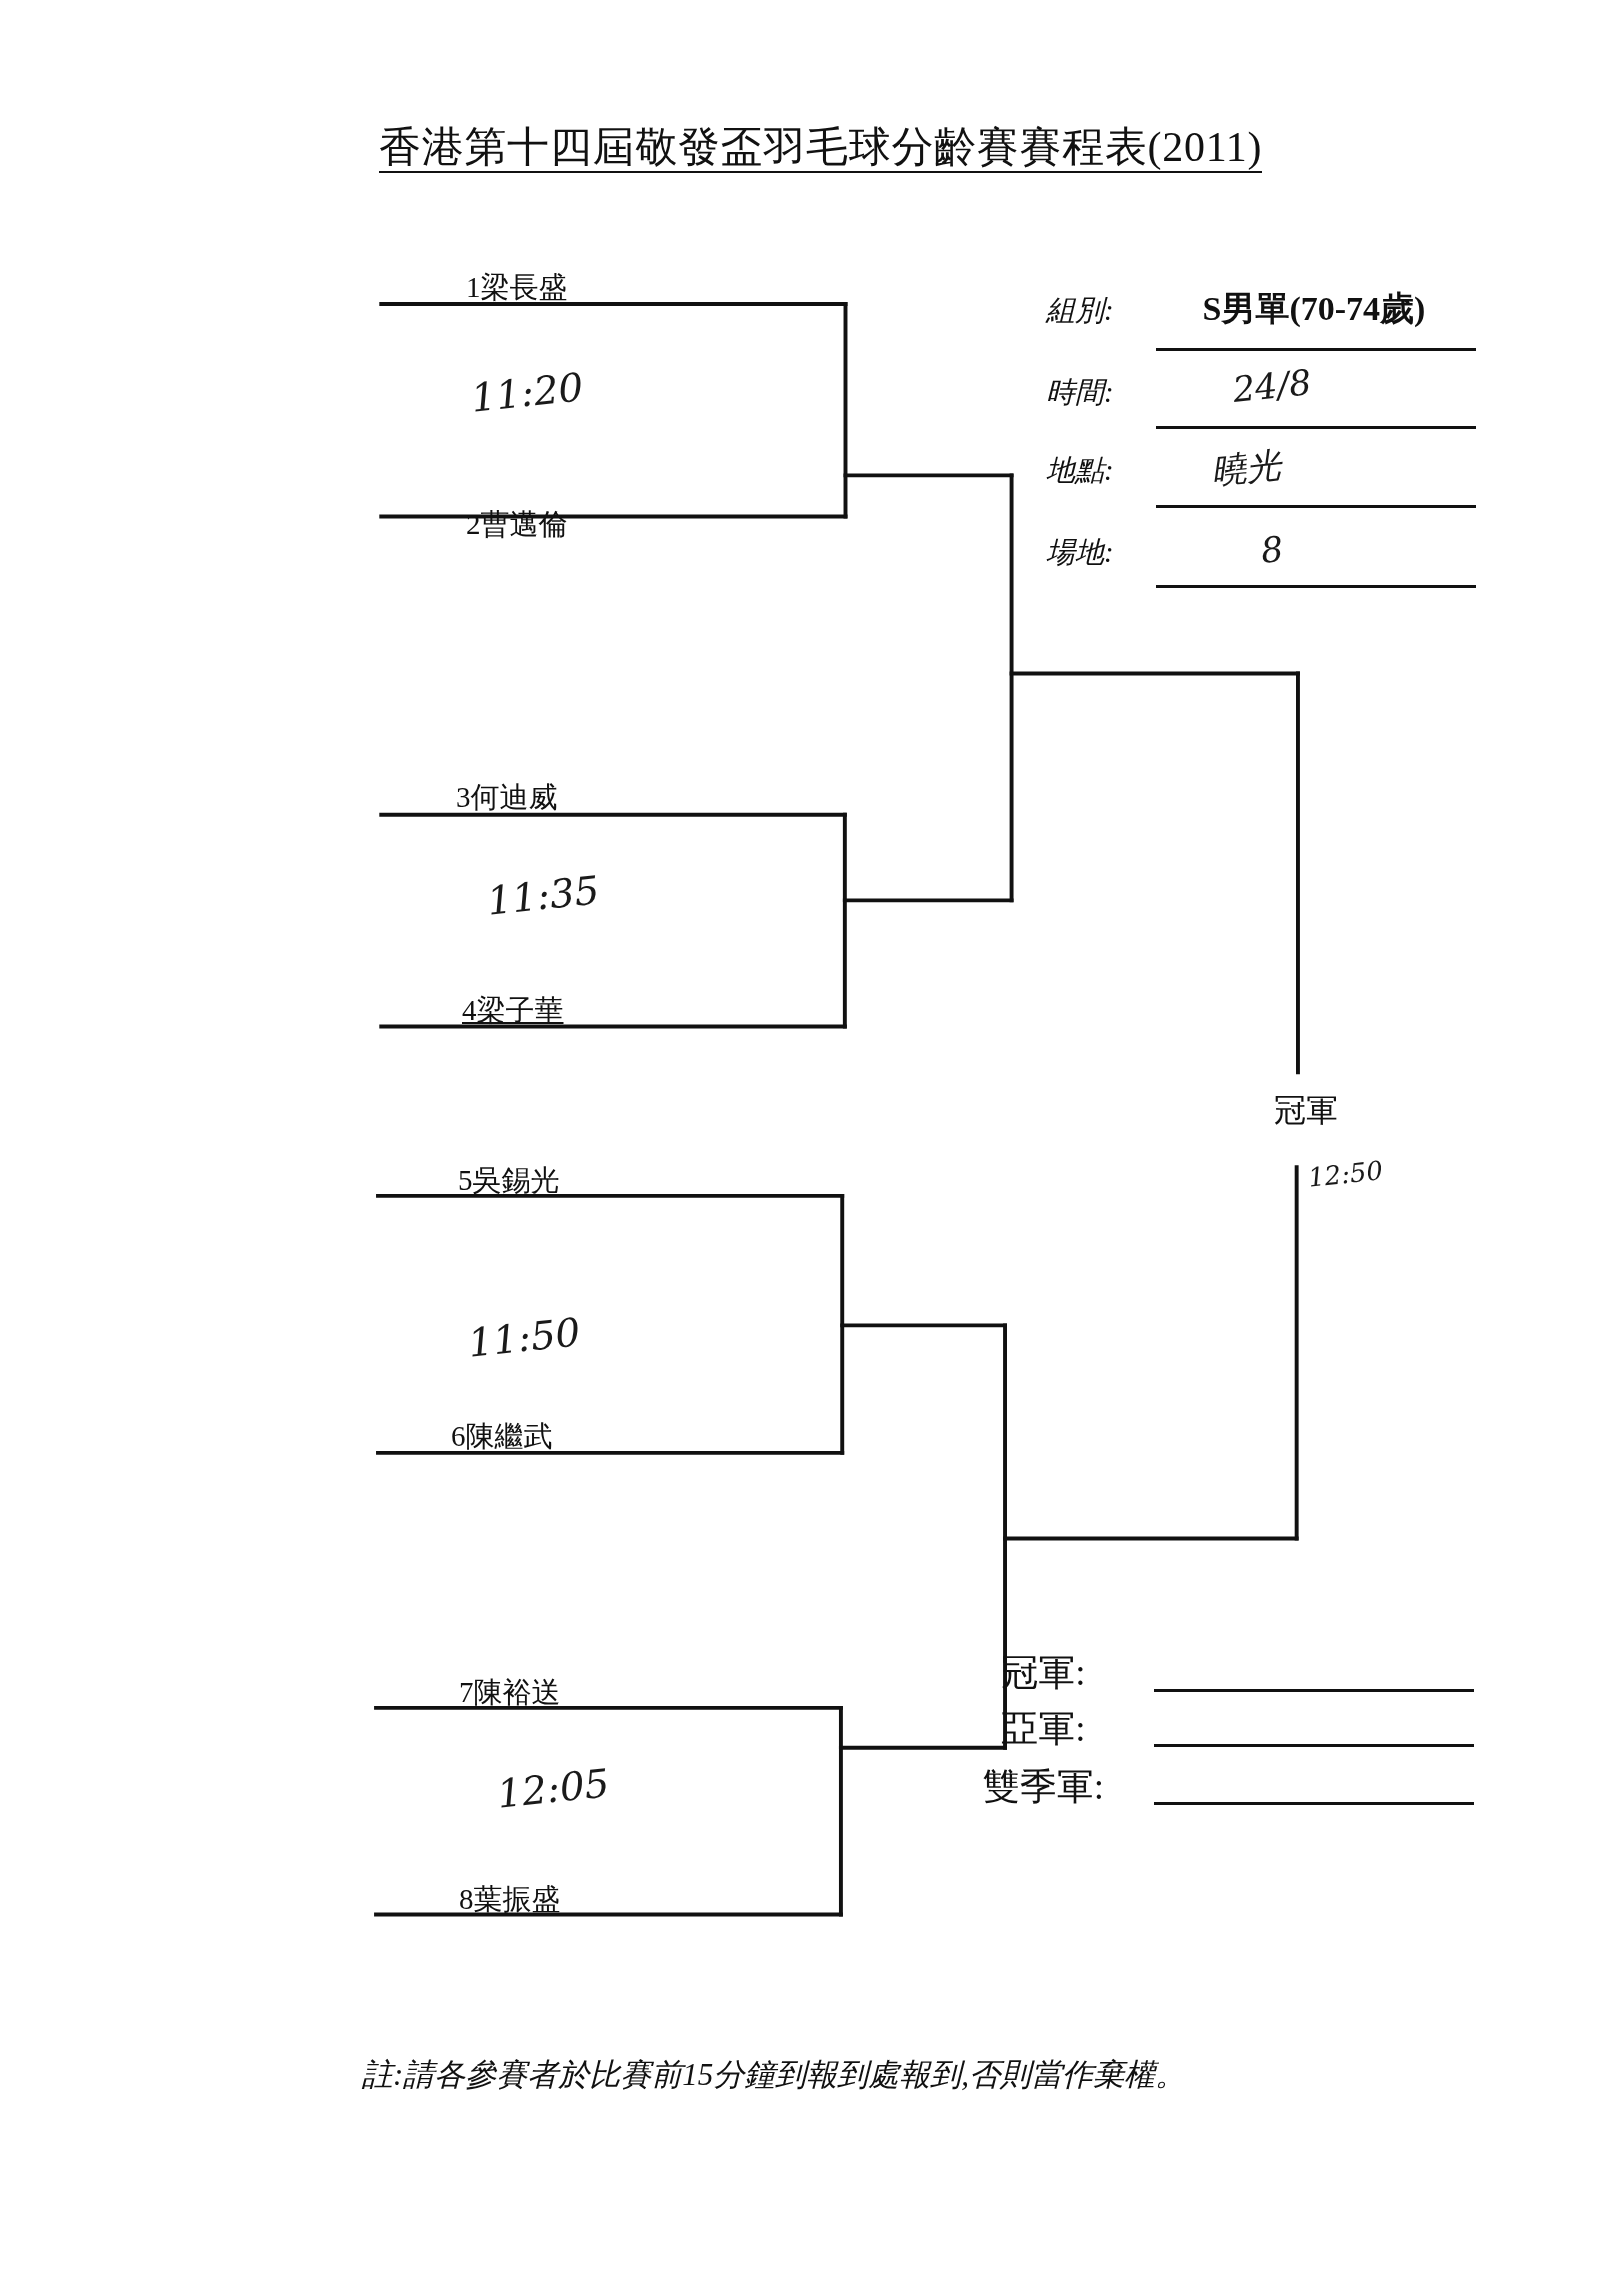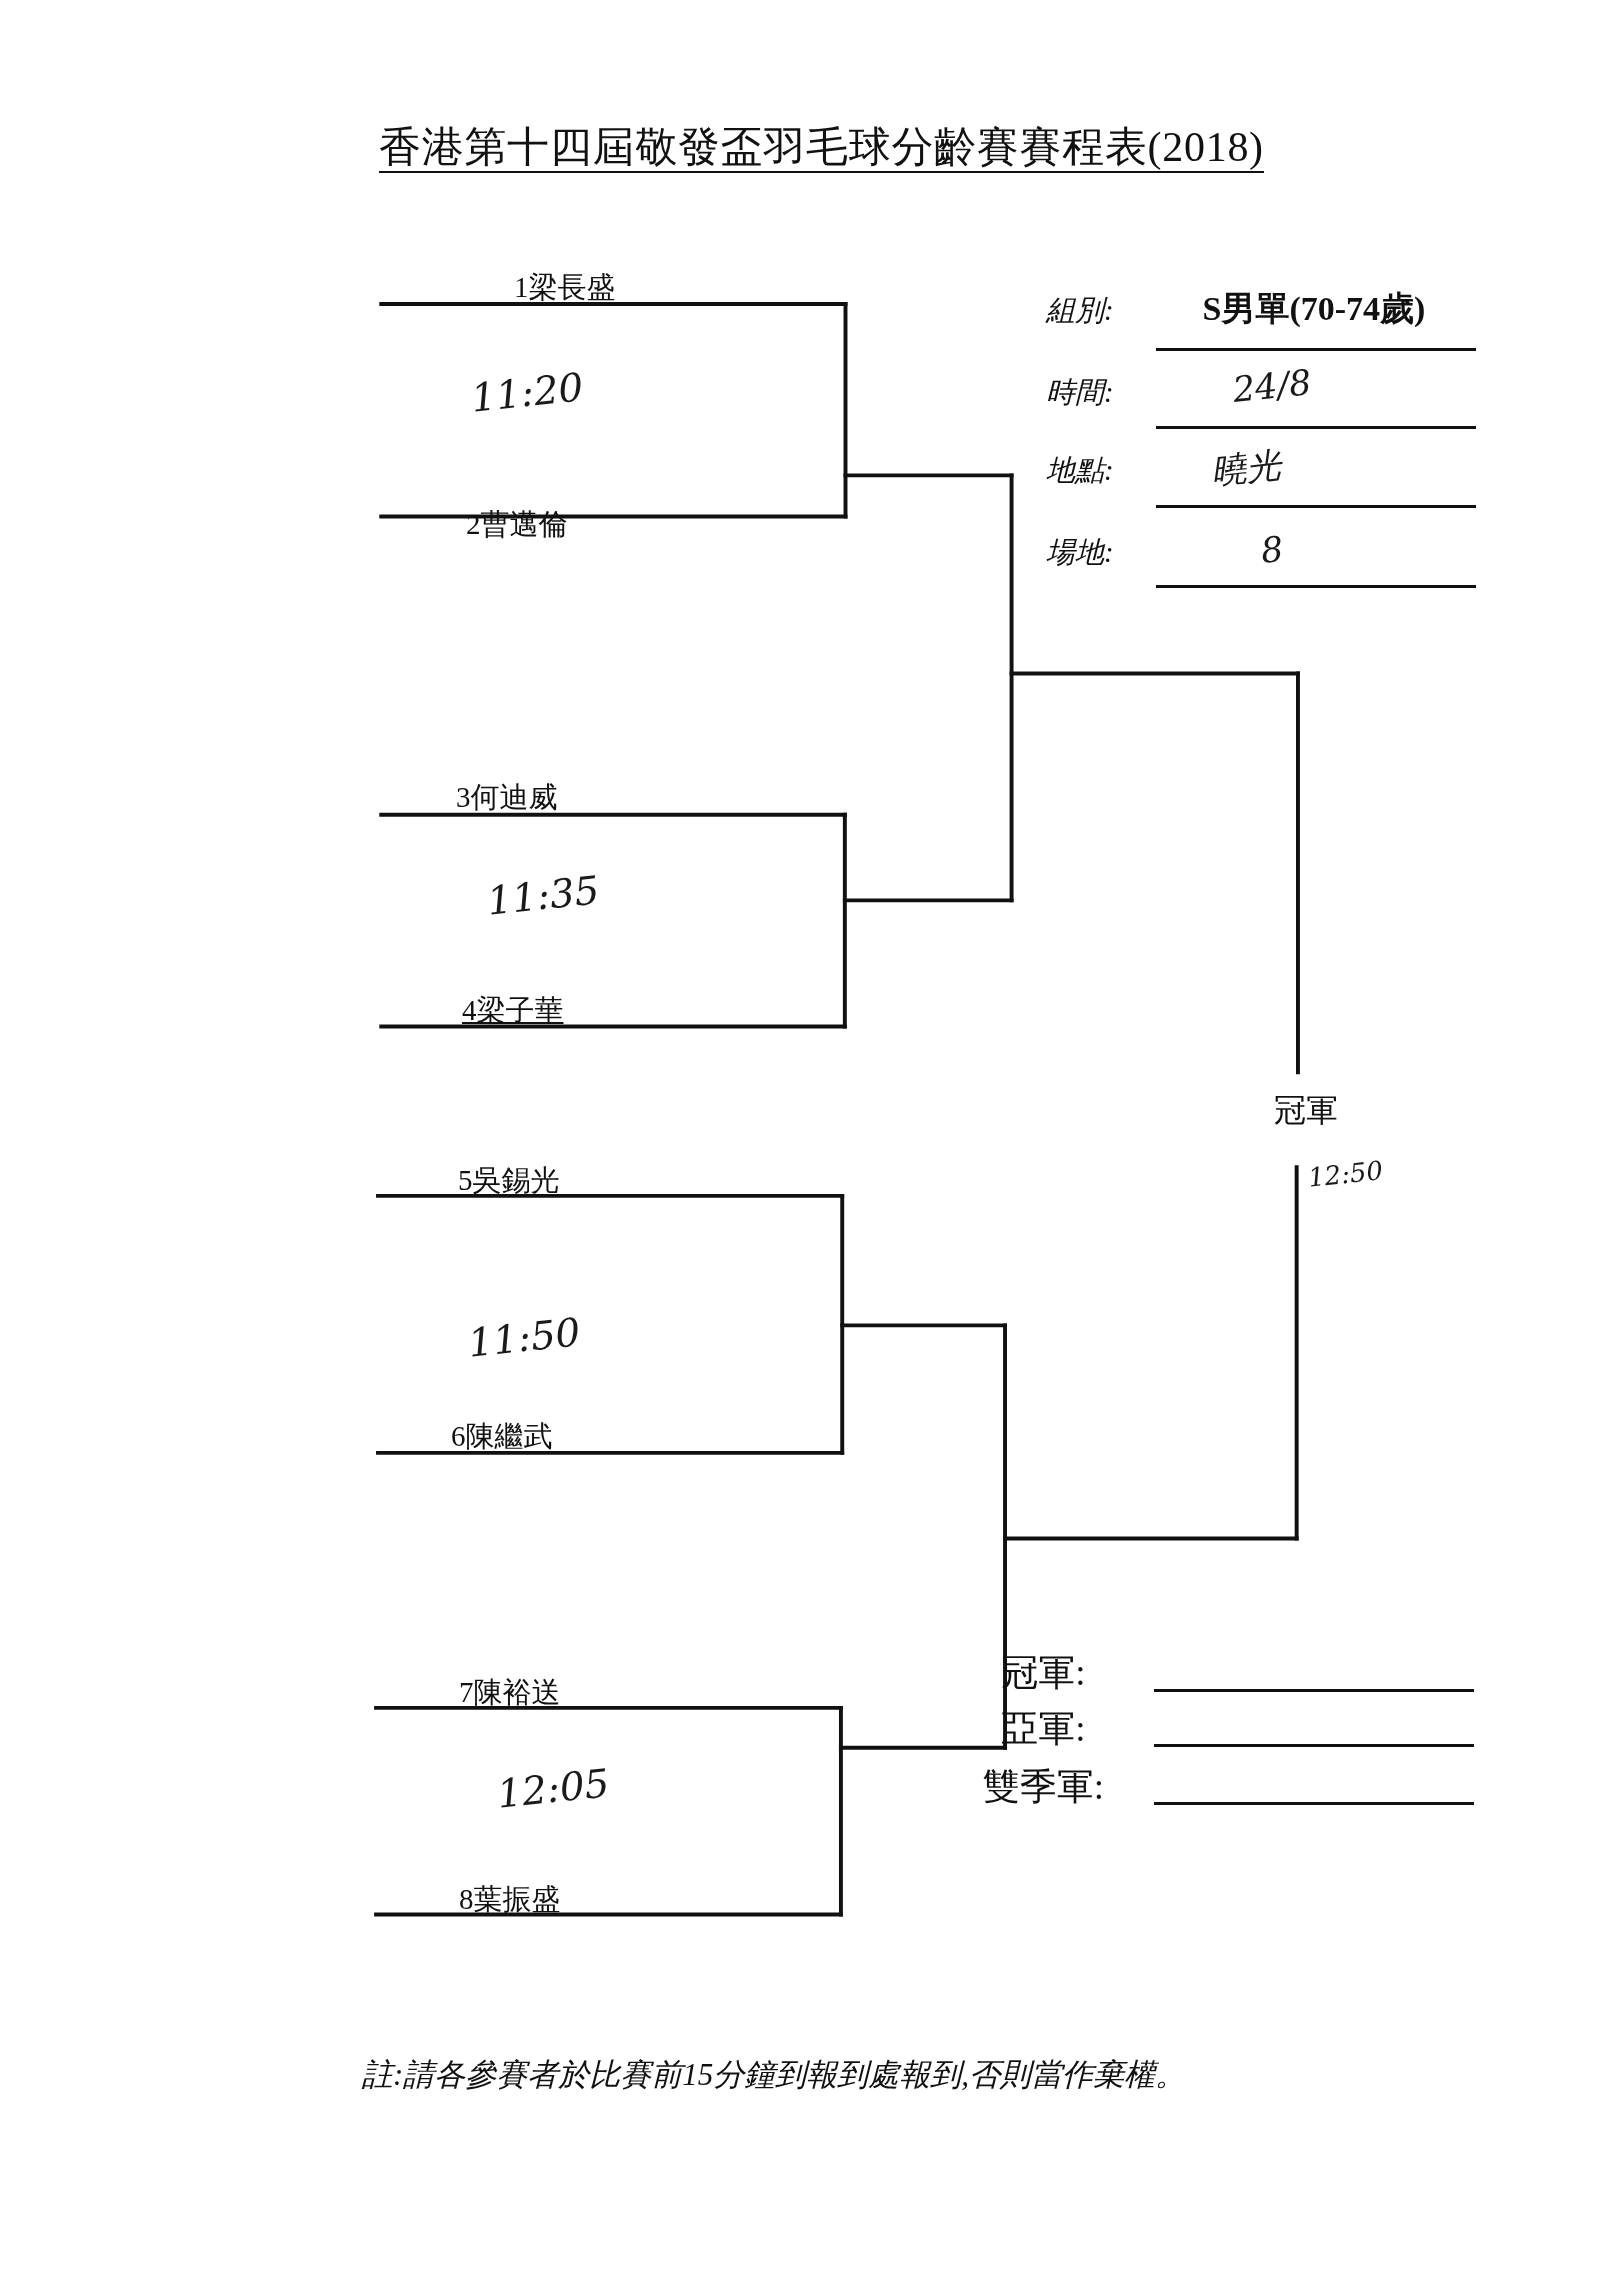--- a/index.html
+++ b/index.html
@@ -18,21 +18,21 @@
   .place-label { font-size: 37px; white-space: nowrap; text-align: center; width: 157px; }
   .place-line { height: 3.3px; background: #111; width: 320px; }
   .champ-label { font-size: 32px; white-space: nowrap; }
   .note { left: 362px; top: 2054px; font-size: 31px; white-space: nowrap; font-style: italic; }
   svg.bracket { position: absolute; left: 0; top: 0; }
   svg.bracket line { stroke: #111; stroke-width: 6; stroke-linecap: square; }
 </style>
 </head>
 <body>
 
-<div class="abs title">香港第十四屆敬發盃羽毛球分齡賽賽程表(2018)</div>
+<div class="abs title">香港第十四屆敬發盃羽毛球分齡賽賽程表(2011)</div>
 
 <svg class="bracket" width="1623" height="2295" viewBox="0 0 2482 3510">
 
   <line x1="583" y1="465" x2="1293" y2="465"></line>
   <line x1="583" y1="790" x2="1293" y2="790"></line>
   <line x1="1293" y1="465" x2="1293" y2="790"></line>
   <line x1="1293" y1="727" x2="1547" y2="727"></line>
 
   <line x1="583" y1="1246" x2="1292" y2="1246"></line>
   <line x1="583" y1="1570" x2="1292" y2="1570"></line>
@@ -52,21 +52,21 @@
   <line x1="1286" y1="2612" x2="1286" y2="2928"></line>
   <line x1="1286" y1="2673" x2="1537" y2="2673"></line>
 
   <line x1="1537" y1="2027" x2="1537" y2="2673"></line>
   <line x1="1537" y1="2353" x2="1983" y2="2353"></line>
 
   <line x1="1985" y1="1030" x2="1985" y2="1640"></line>
   <line x1="1983" y1="1785" x2="1983" y2="2353"></line>
 </svg>
 
-<div class="abs player" style="left:466px;top:268px;margin-left:48px;">1梁長盛</div>
+<div class="abs player" style="left:466px;top:268px;">1梁長盛</div>
 <div class="abs player" style="left:466px;top:505px;">2曹邁倫</div>
 <div class="abs player" style="left:456px;top:778px;">3何迪威</div>
 <div class="abs player" style="left:462px;top:991px;text-decoration:underline;">4梁子華</div>
 <div class="abs player" style="left:458px;top:1161px;">5吳錫光</div>
 <div class="abs player" style="left:451px;top:1417px;">6陳繼武</div>
 <div class="abs player" style="left:459px;top:1673px;text-align:right;">7陳裕送</div>
 <div class="abs player" style="left:459px;top:1880px;text-align:right;">8葉振盛</div>
 
 <div class="abs hand" style="left:471px;top:370px;">11:20</div>
 <div class="abs hand" style="left:487px;top:873px;">11:35</div>

